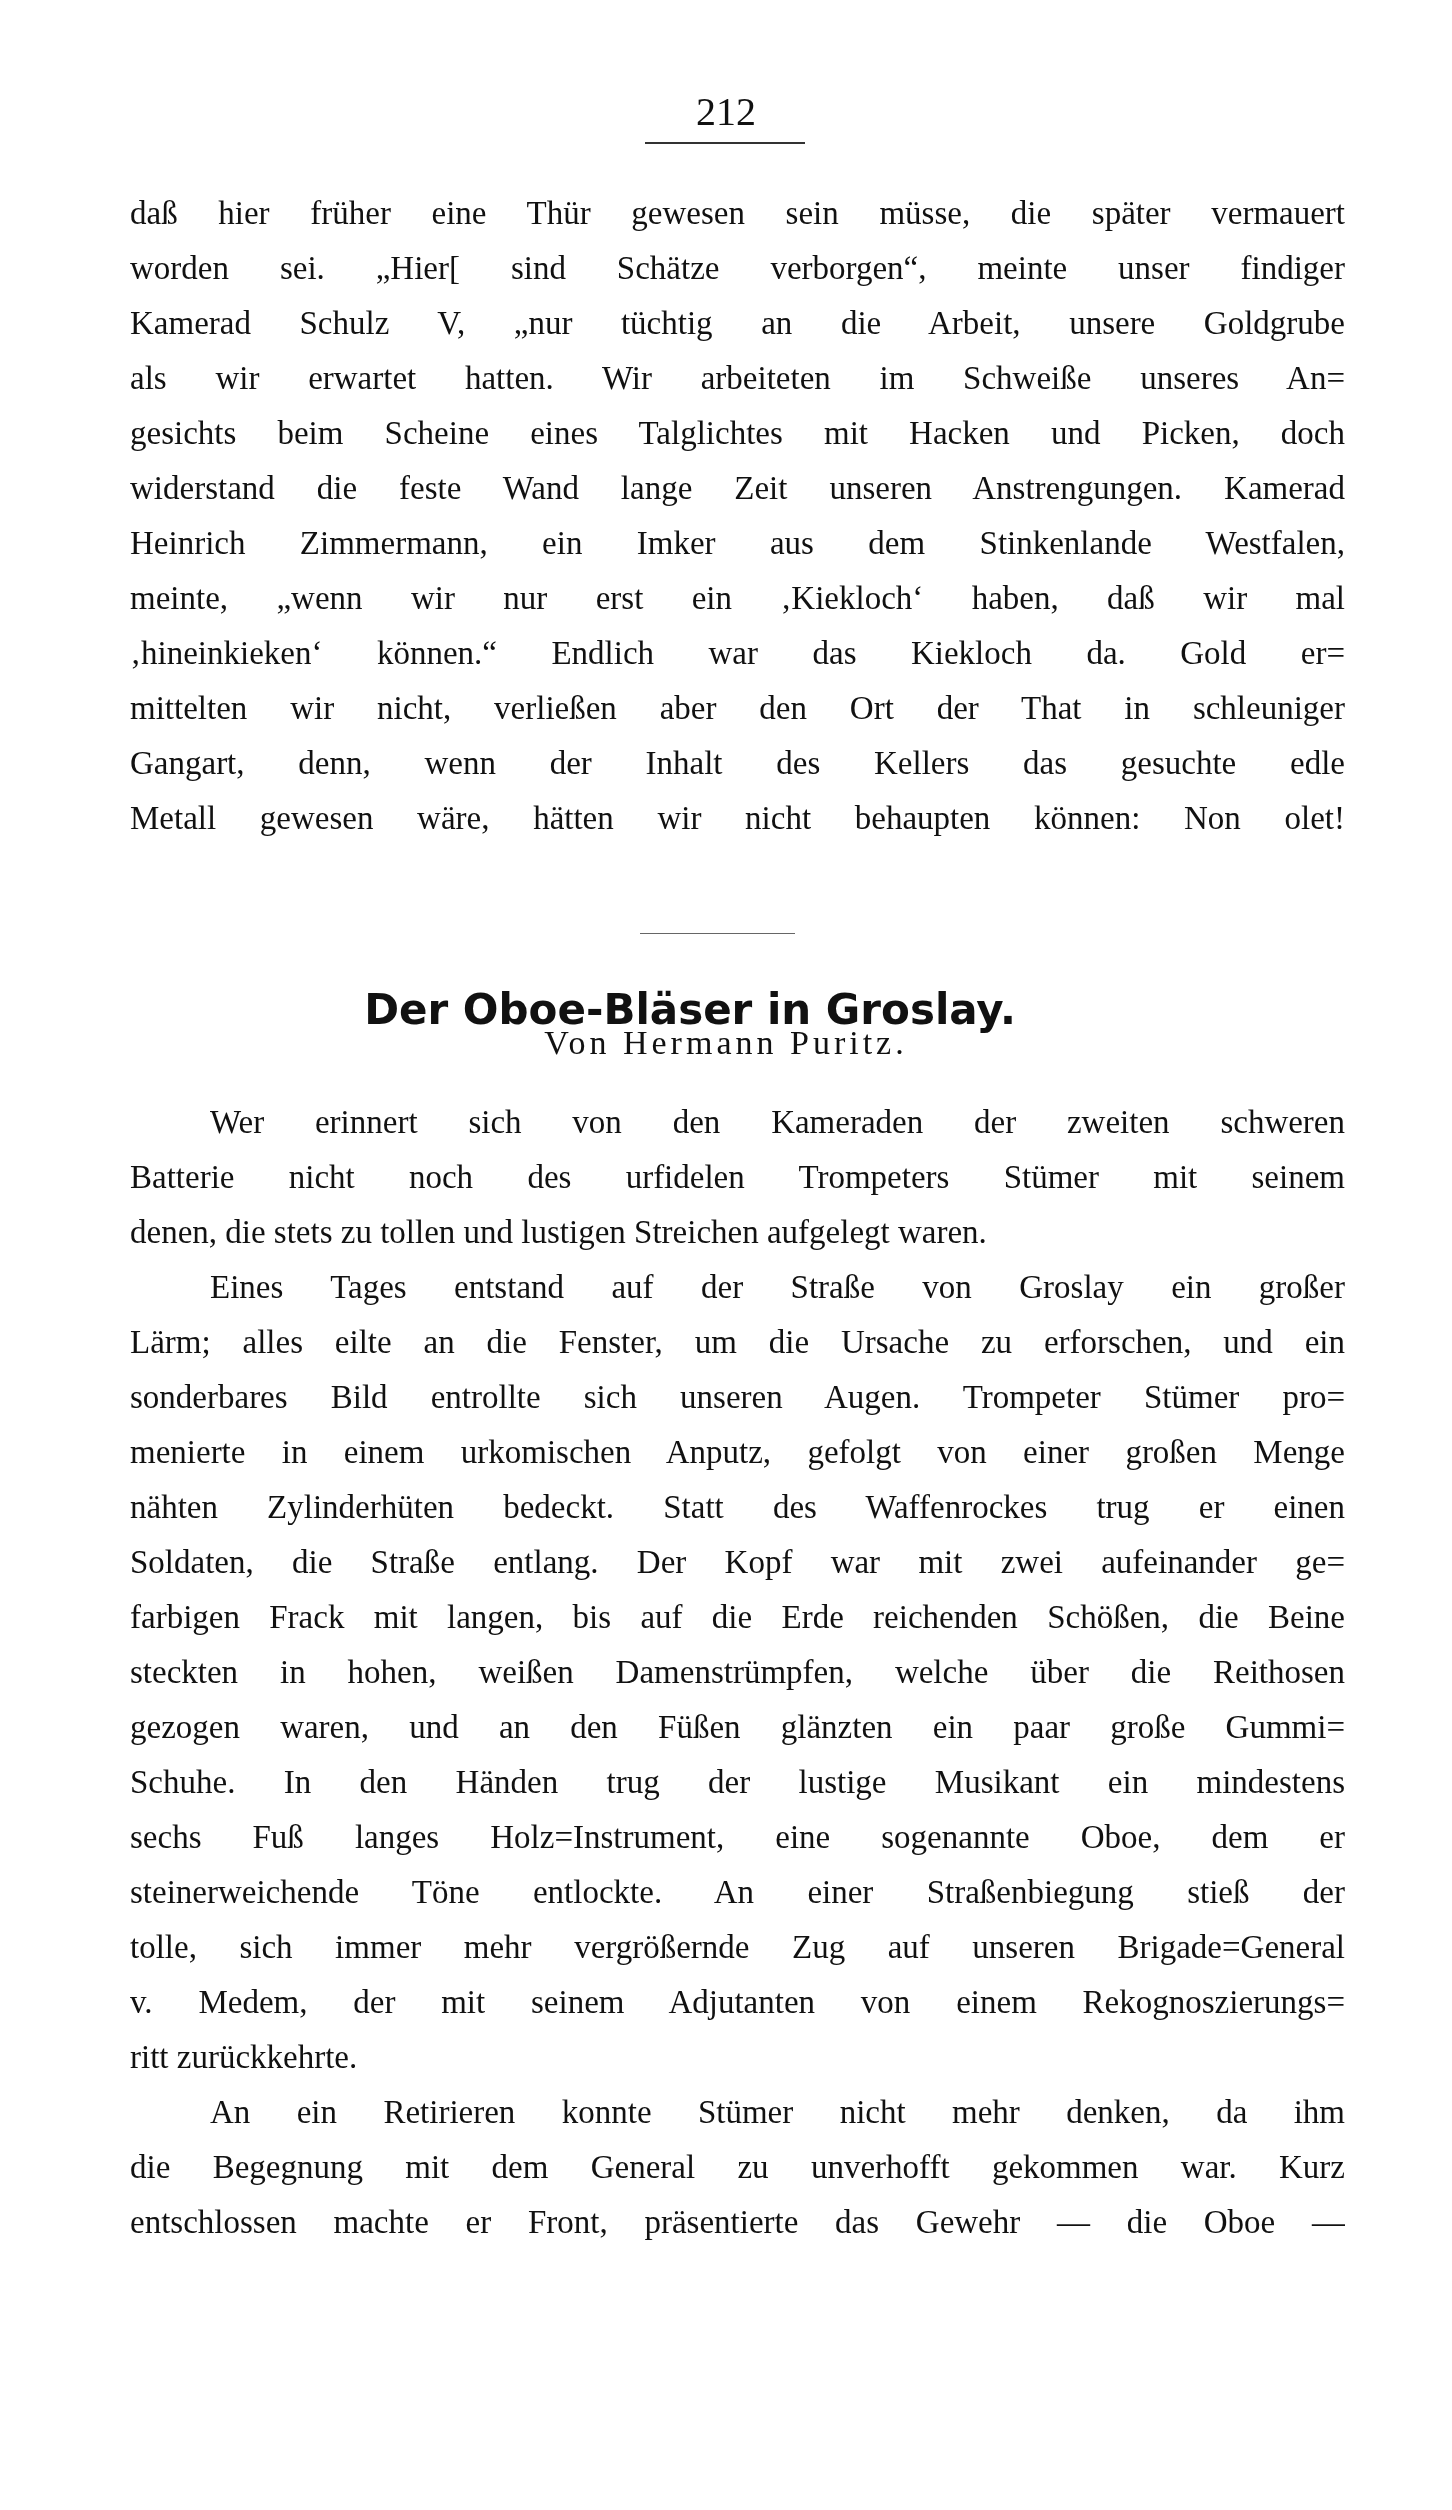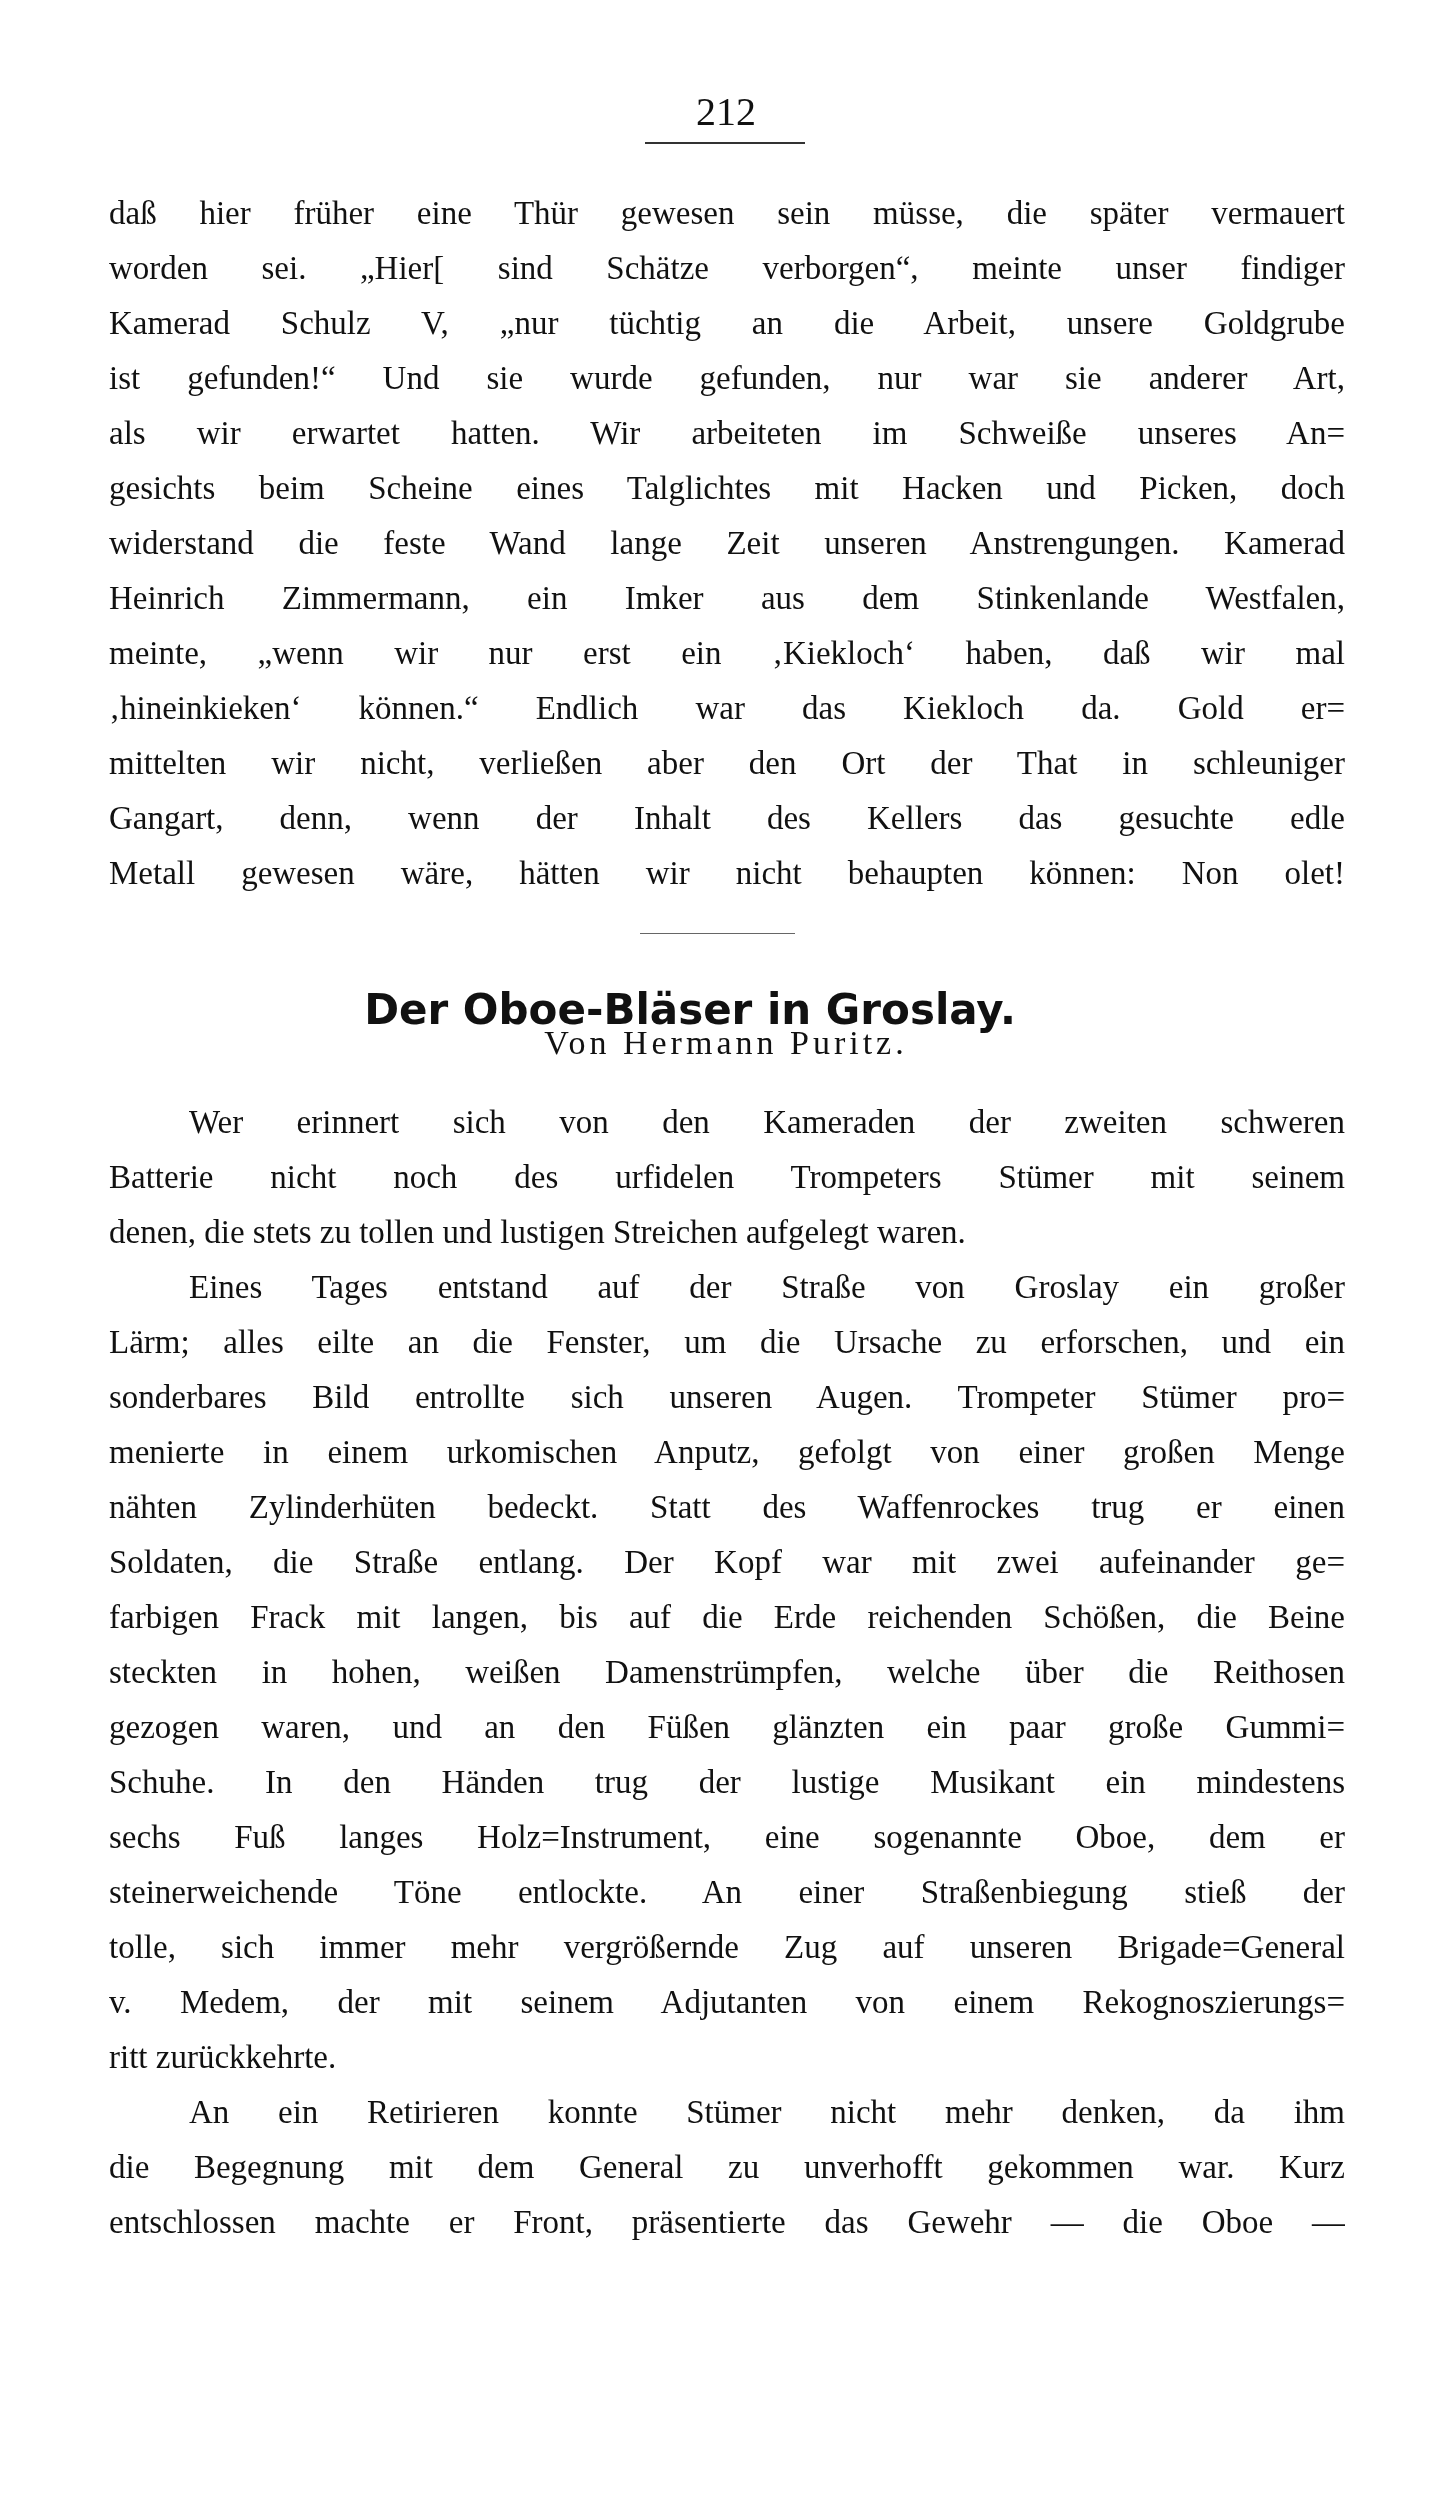--- a/index.html
+++ b/index.html
@@ -4,39 +4,38 @@
 <style>
   html, body { margin:0; padding:0; background:#ffffff; }
   body { width:1452px; height:2510px; position:relative; overflow:hidden;
          font-family:"DejaVu Serif", serif; color:#111; }
   .pagenum { position:absolute; top:88px; left:0; width:1452px; text-align:center;
              font-family:"Liberation Serif", serif; font-size:40px; }
   .rule { position:absolute; height:2px; background:#333; }
   .text { position:absolute; left:109px; width:1236px; font-size:33px;
           line-height:55px; text-align:justify; font-family:"Liberation Serif", serif;
           font-stretch:condensed; }
-  .line { display:block; text-align:justify; text-align-last:justify; white-space:nowrap; height:55px; overflow:hidden; }
+  .line { display:block; text-align:justify; text-align-last:justify; white-space:nowrap; height:55px; overflow:hidden;margin-left:21px; }
   .line.last { text-align-last:left; }
   .line.indent { padding-left:80px; }
   .heading { position:absolute; top:985px; left:0; width:1380px; text-align:center;
              font-family:"DejaVu Sans", sans-serif; font-weight:bold; font-size:42px; }
   .byline { position:absolute; top:1024px; left:0; width:1452px; text-align:center;
             font-family:"Liberation Serif", serif; font-size:34px; letter-spacing:4px; }
 </style>
 </head>
 <body>
 
 <div class="pagenum">212</div>
 <div class="rule" style="top:142px; left:645px; width:160px;"></div>
 
 <div class="text" style="top:186px;">
   <span class="line">daß hier früher eine Thür gewesen sein müsse, die später vermauert</span>
   <span class="line">worden sei. „Hier[ sind Schätze verborgen“, meinte unser findiger</span>
   <span class="line">Kamerad Schulz V, „nur tüchtig an die Arbeit, unsere Goldgrube</span>
-  <span class="line">ist gefunden!“ Und sie wurde gefunden, nur war sie anderer Art,</span>
   <span class="line">als wir erwartet hatten. Wir arbeiteten im Schweiße unseres An=</span>
   <span class="line">gesichts beim Scheine eines Talglichtes mit Hacken und Picken, doch</span>
   <span class="line">widerstand die feste Wand lange Zeit unseren Anstrengungen. Kamerad</span>
   <span class="line">Heinrich Zimmermann, ein Imker aus dem Stinkenlande Westfalen,</span>
   <span class="line">meinte, „wenn wir nur erst ein ‚Kiekloch‘ haben, daß wir mal</span>
   <span class="line">‚hineinkieken‘ können.“ Endlich war das Kiekloch da. Gold er=</span>
   <span class="line">mittelten wir nicht, verließen aber den Ort der That in schleuniger</span>
   <span class="line">Gangart, denn, wenn der Inhalt des Kellers das gesuchte edle</span>
   <span class="line">Metall gewesen wäre, hätten wir nicht behaupten können: Non olet!</span>
 </div>

